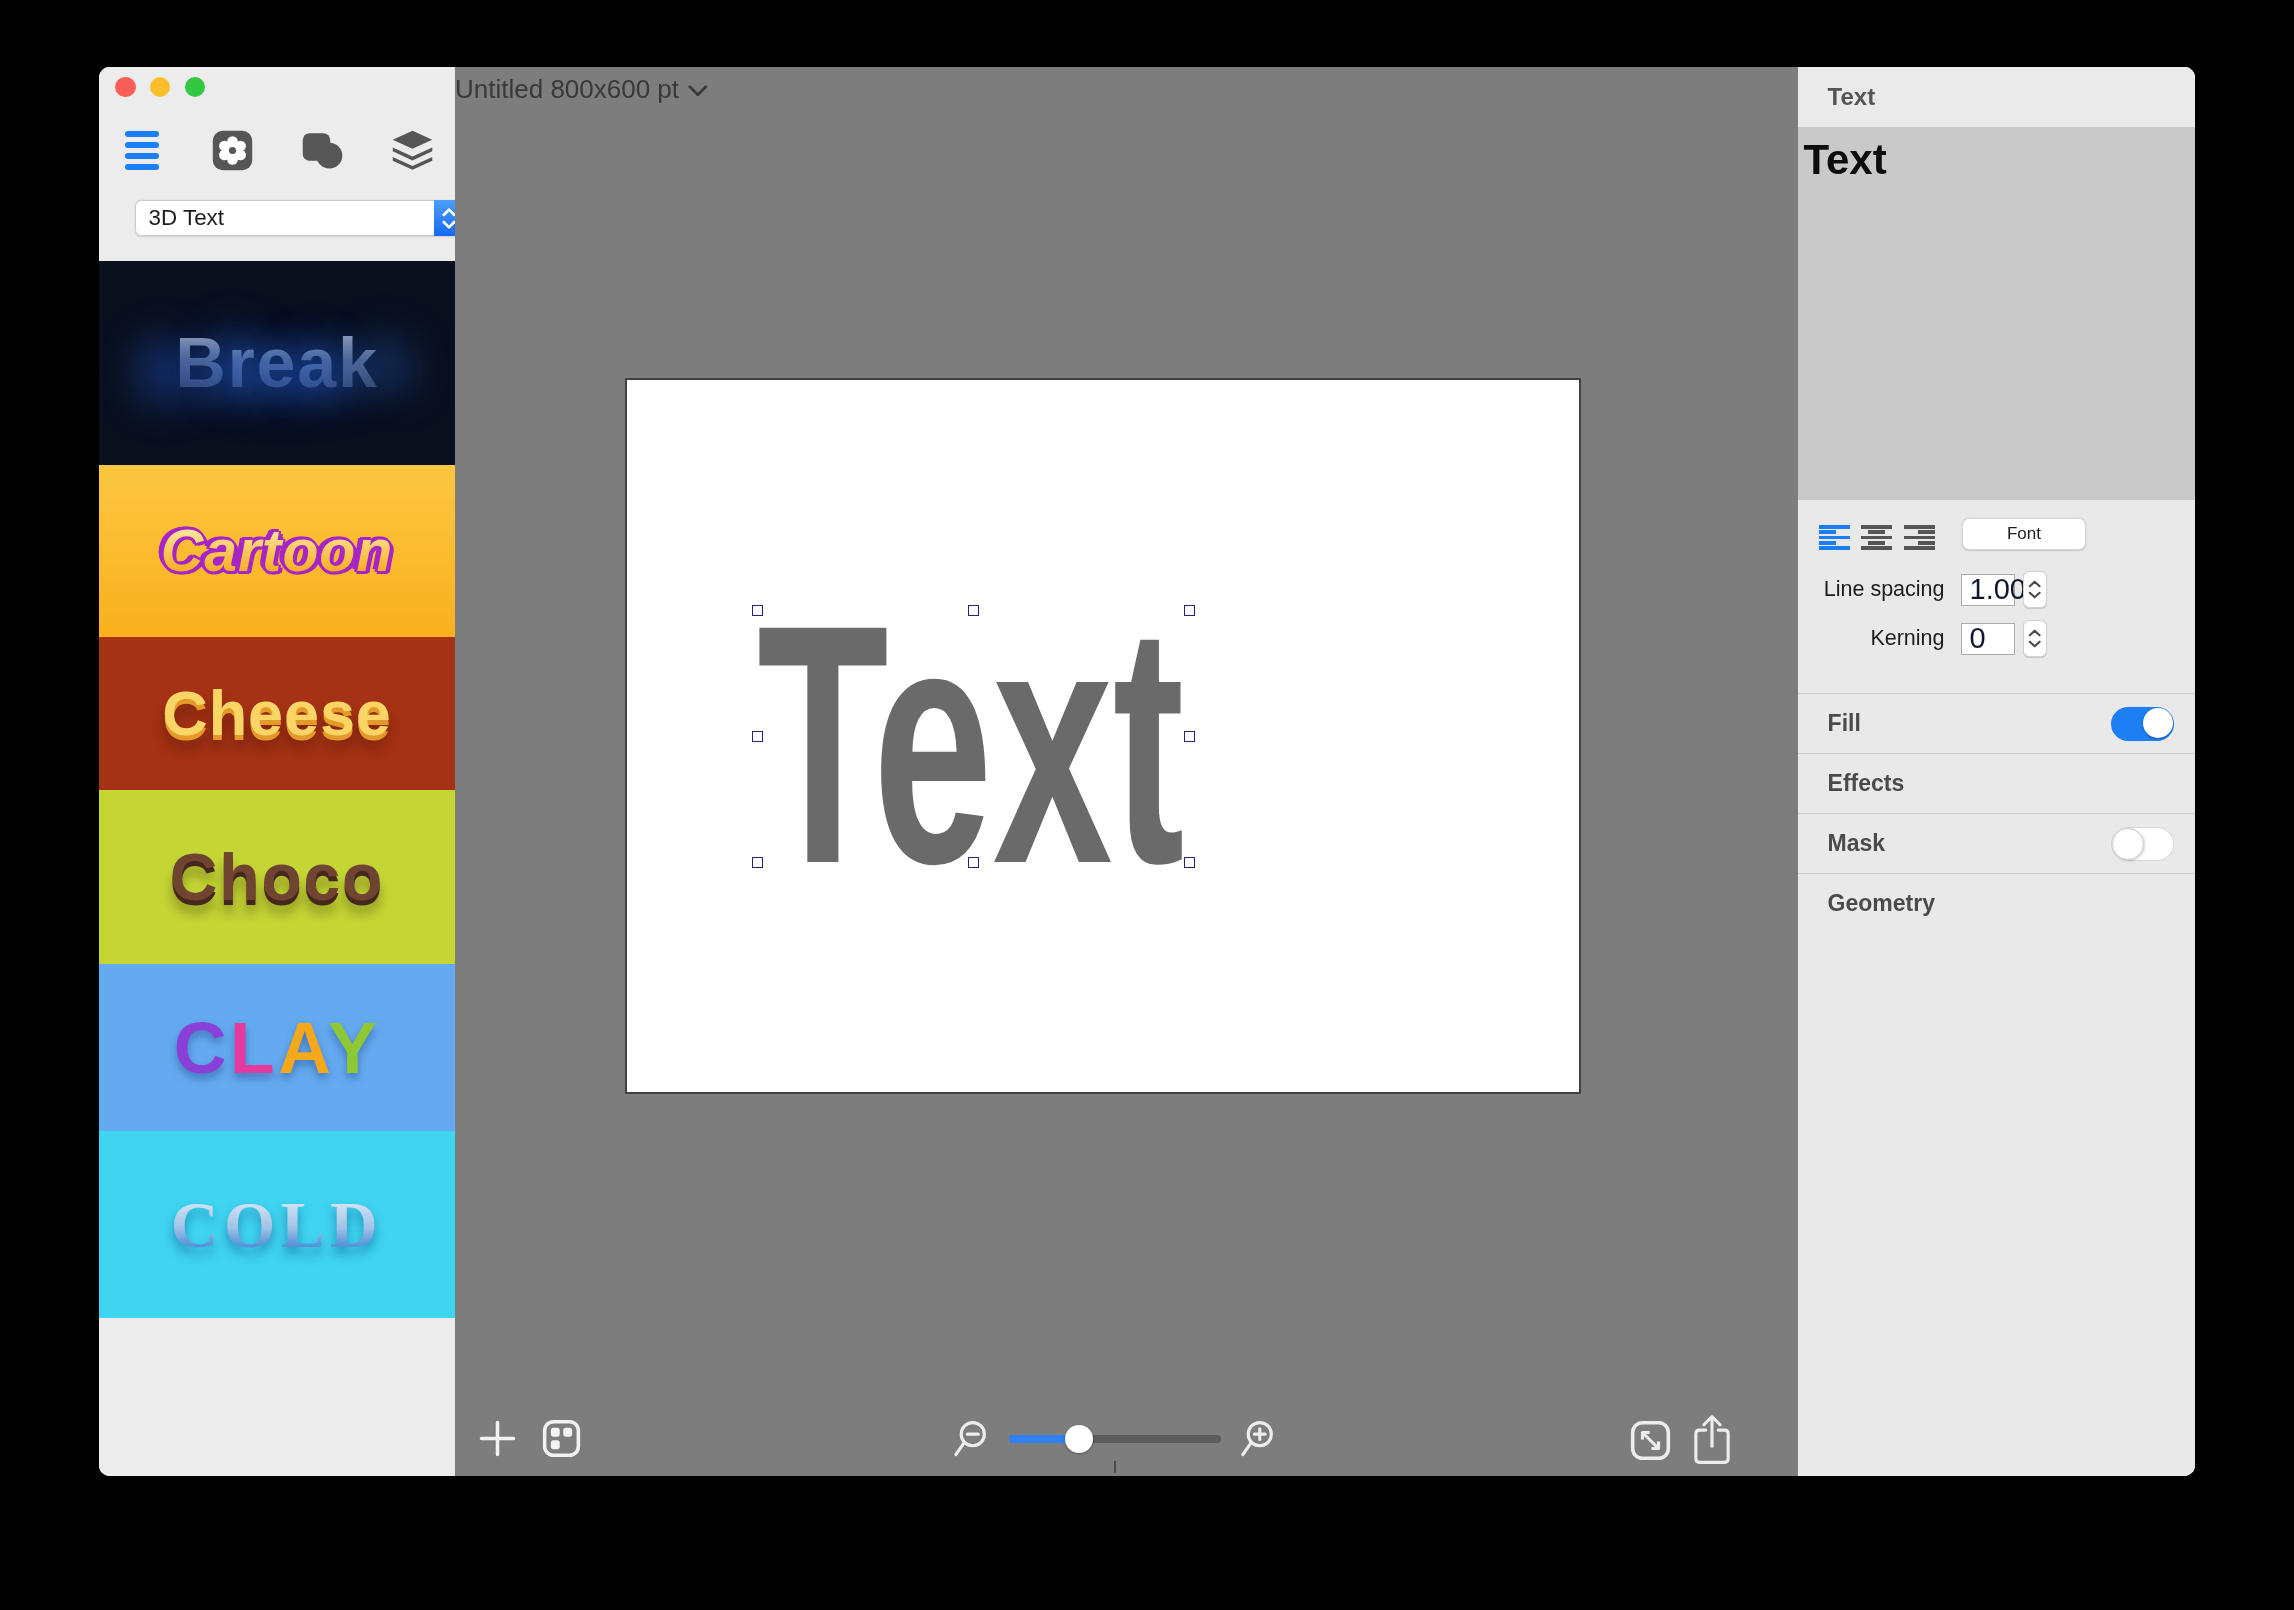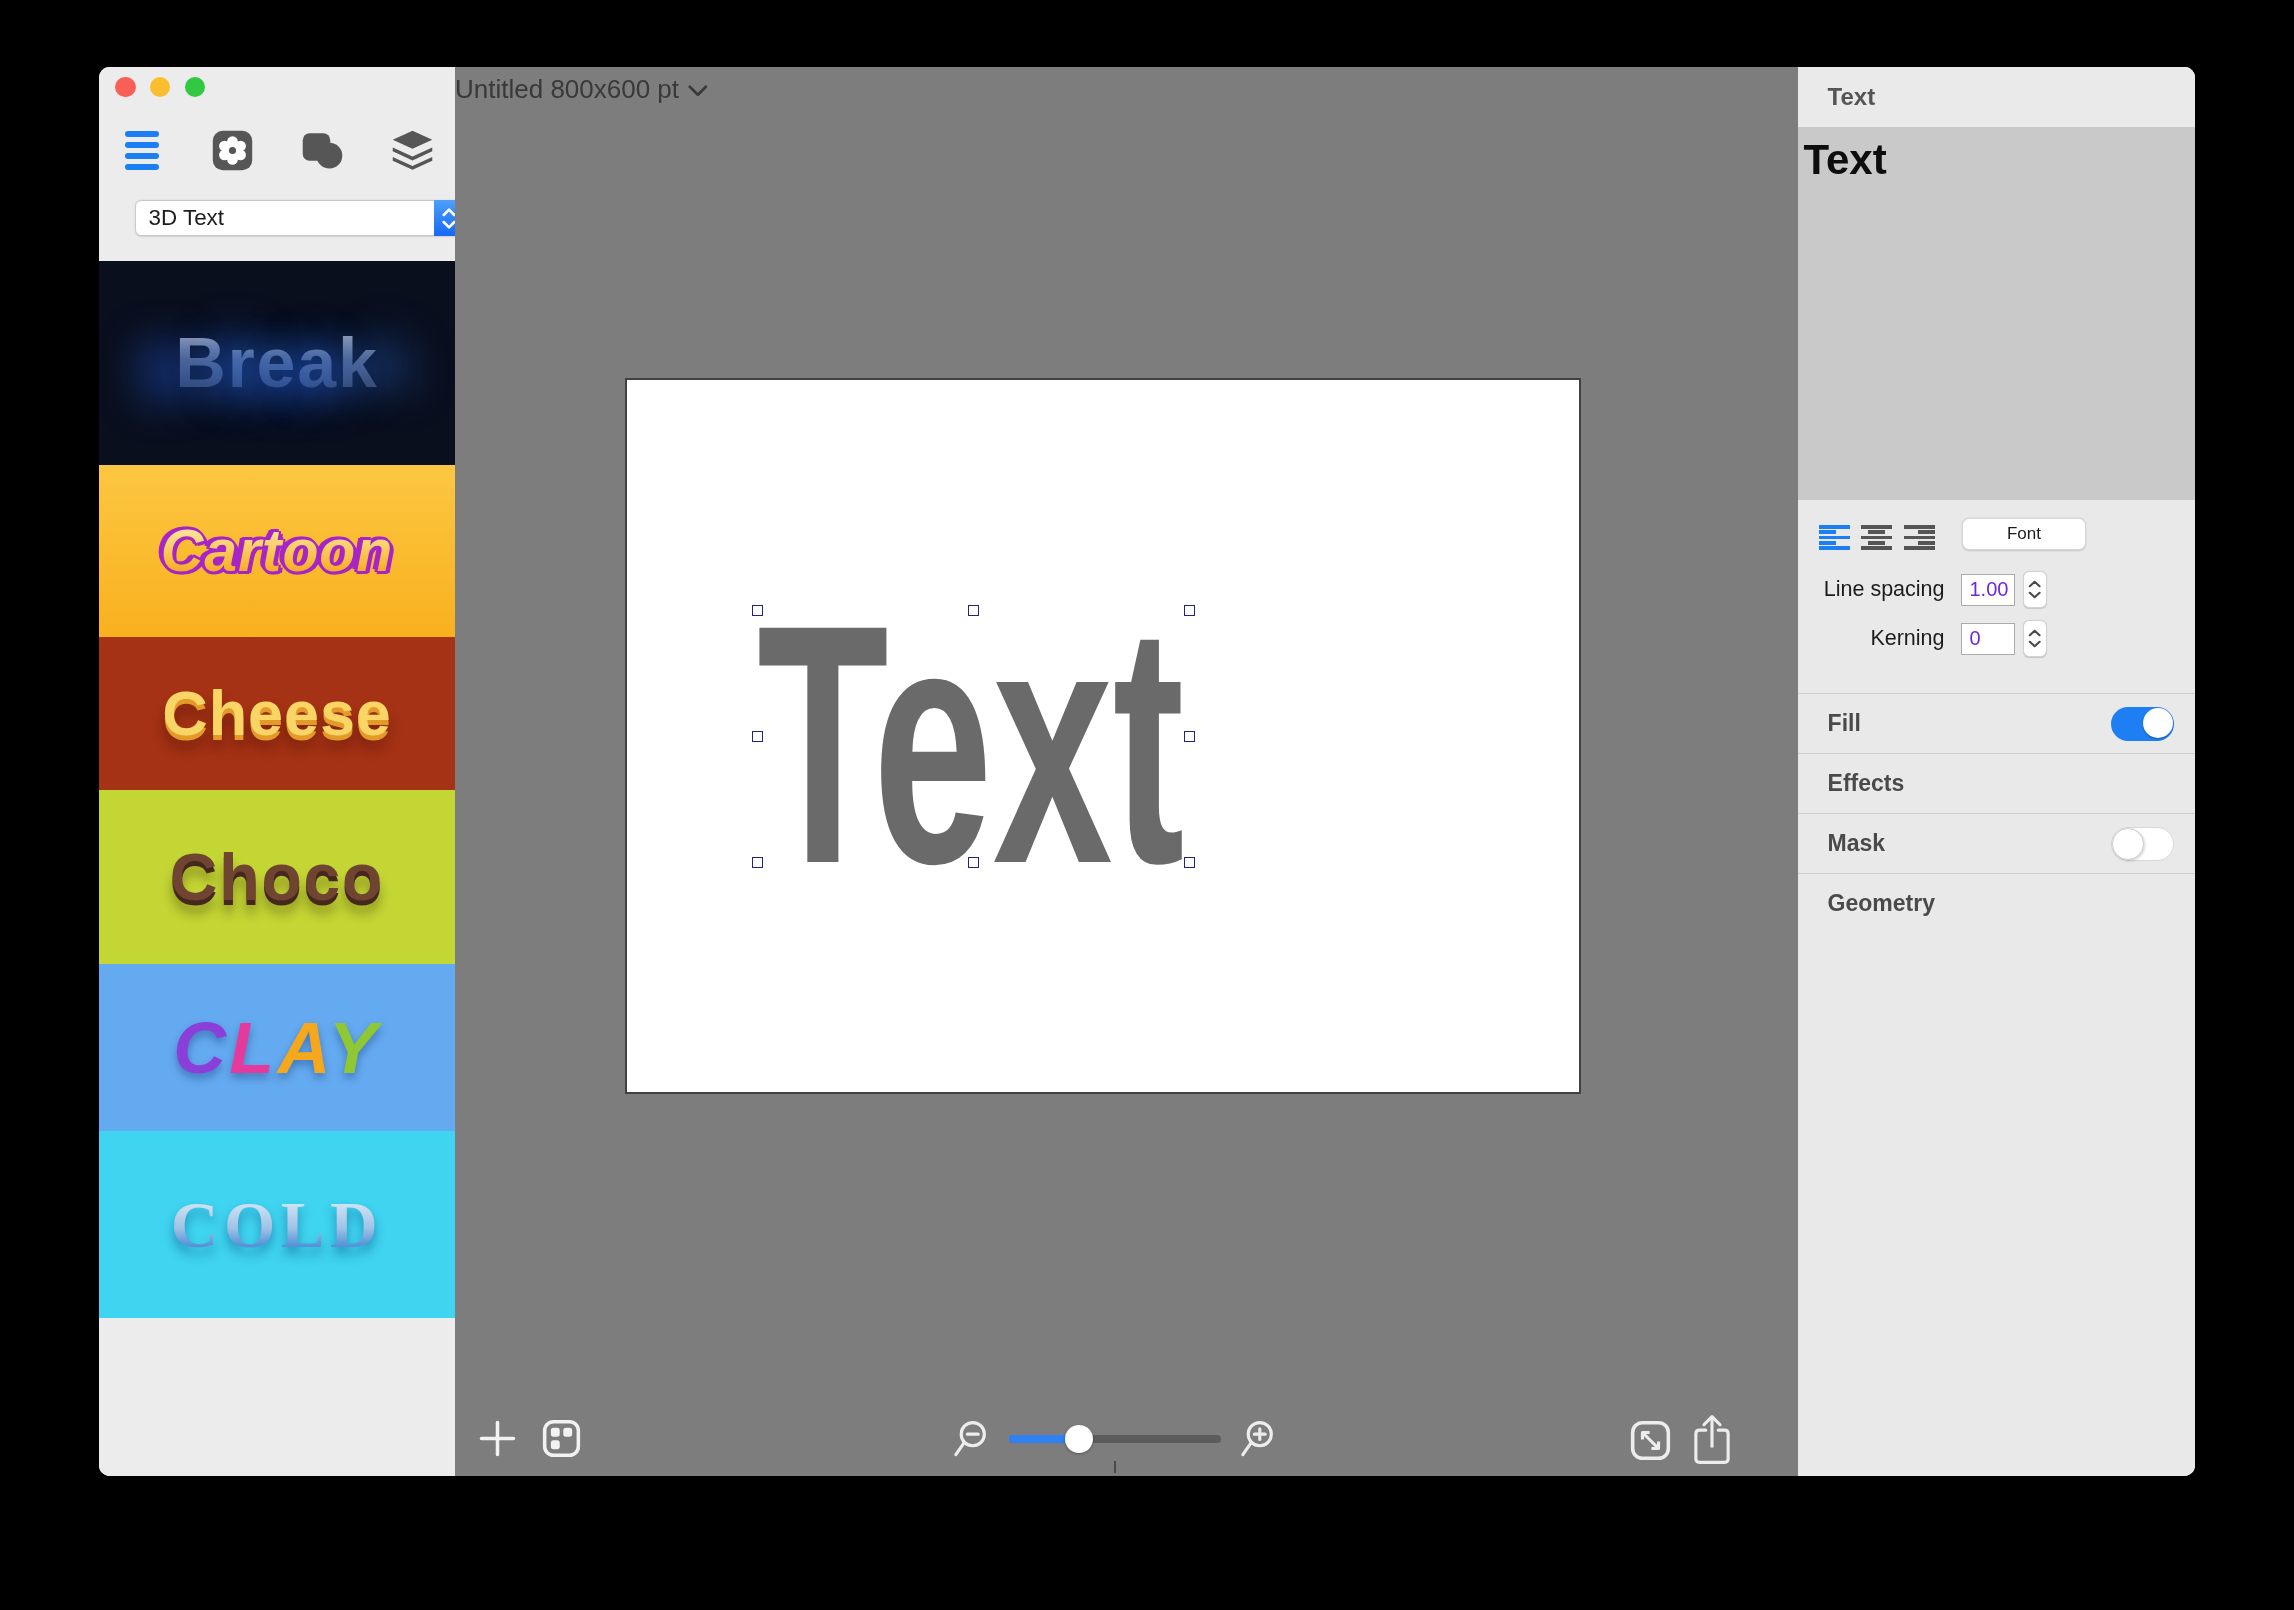--- a/index.html
+++ b/index.html
@@ -40,21 +40,21 @@
     -webkit-background-clip:text; background-clip:text; color:transparent;
     filter:drop-shadow(2.7px 3.6px 0 #a724c6) drop-shadow(-2.7px 0.9px 0 #a724c6) drop-shadow(2.7px -0.9px 0 #a724c6) drop-shadow(-1.8px -1.8px 0 #a724c6); }
   .preset-cheese { height:153px; }
   .preset-cheese .preset-word { font-weight:bold; font-size:63px; letter-spacing:0.9px; color:#f8d565;
     text-shadow:0 5.4px 0 #e39a28, 0 12.5px 12.5px rgba(60,10,0,.45); }
   .preset-choco  { height:174px; }
   .preset-choco .preset-word { font-weight:bold; font-size:66px; letter-spacing:1.8px; color:#6f4532;
     text-shadow:0 5.4px 0 #45271b, 0 12.5px 10.7px rgba(40,20,0,.35); }
   .preset-clay   { height:167px; }
   .preset-clay .preset-word { font-weight:bold; font-size:73px; letter-spacing:3.6px;
-    text-shadow:0 5.4px 9px rgba(0,30,90,.35);font-style:italic; }
+    text-shadow:0 5.4px 9px rgba(0,30,90,.35); }
   .preset-cold   { height:187px; }
   .preset-cold .preset-word { font-family:"Liberation Serif", serif; font-weight:bold; font-size:66px; letter-spacing:5.4px;
     background:linear-gradient(180deg,#e8f1fa 0%,#9fc2e6 55%,#5e97d8 78%,#2f7fd0 100%);
     -webkit-background-clip:text; background-clip:text; color:transparent;
     filter:drop-shadow(0 7.2px 5.4px rgba(0,60,120,.45)); }
   .preset-dark   { height:158px; background:radial-gradient(circle at 50% 40%, #2c3137 0%, #1e2227 80%); }
   .preset-dark .preset-word { font-weight:bold; font-size:72px; letter-spacing:1.8px;
     -webkit-text-stroke:1.8px #c08347; text-shadow:0 9px 12.5px rgba(0,0,0,.6); }
 
   
@@ -88,21 +88,21 @@
   .align-btn.active i { background:#1b7ef2; }
   .align-left i:nth-child(odd){ width:100%; } .align-left i:nth-child(even){ width:55%; }
   .align-center i { margin:0 auto; } .align-center i:nth-child(odd){ width:100%; } .align-center i:nth-child(even){ width:55%; }
   .align-right i { margin-left:auto; } .align-right i:nth-child(odd){ width:100%; } .align-right i:nth-child(even){ width:55%; }
   .font-button { position:absolute; left:164px; top:18px; width:124px; height:32px; background:#fff;
     border:0.9px solid #d6d6d6; border-radius:7.2px; box-shadow:0 0.9px 1.8px rgba(0,0,0,.15);
     font-size:17px; color:#1c1c1c; display:flex; align-items:center; justify-content:center; }
   .field-row { position:absolute; display:flex; align-items:center; }
   .field-label { font-size:21.5px; color:#1c1c1c; width:142px; text-align:right; margin-right:16px; }
   .field-box { width:54px; height:32px; background:#fff; border:0.9px solid #ababab;
-    font-size:20px; color:#6d28d9; display:flex; align-items:center; padding-left:8px; }
+    font-size:29px; color:#0f172a; display:flex; align-items:center; padding-left:8px; }
   .stepper { width:24px; height:37px; margin-left:8px; background:#fff; border:0.9px solid #d2d2d2; border-radius:6.3px;
     box-shadow:0 0.9px 0.9px rgba(0,0,0,.15); display:flex; flex-direction:column; align-items:center; justify-content:center; gap:2.7px; }
   .section-list { }
   .section-row { height:60px; border-top:0.9px solid #cfcfcf; display:flex; align-items:center; }
   .section-row span { margin-left:29.6px; font-size:23px; font-weight:bold; color:#4a4a4a; flex:1; }
   .toggle { width:63px; height:34px; border-radius:17px; margin-right:20.6px; position:relative; }
   .toggle.on { background:#1d7ff3; }
   .toggle.on .toggle-knob { position:absolute; right:1.8px; top:1.8px; width:30px; height:30px; border-radius:50%; background:#fff; box-shadow:0 0.9px 1.8px rgba(0,0,0,.3); }
   .toggle.off { background:#fff; border:0.9px solid #d8d8d8; }
   .toggle.off .toggle-knob { position:absolute; left:0px; top:0px; width:32px; height:32px; border-radius:50%; background:#fff; border:0.9px solid #cfcfcf; box-shadow:0.9px 0.9px 2.7px rgba(0,0,0,.18); }

